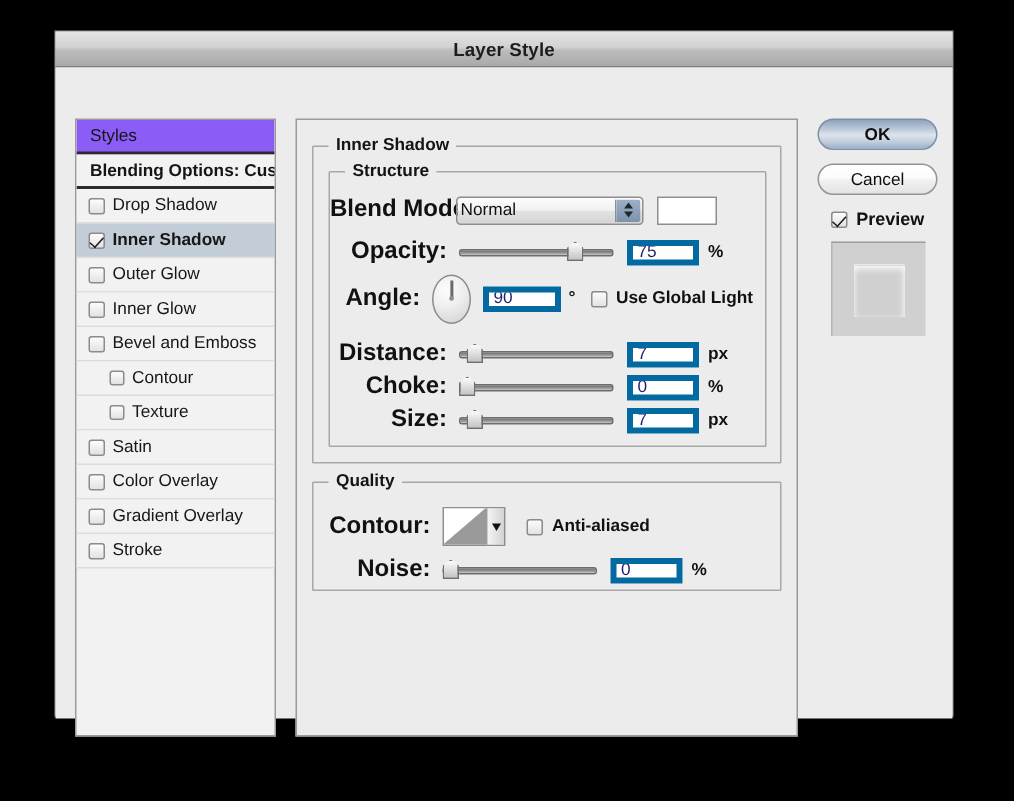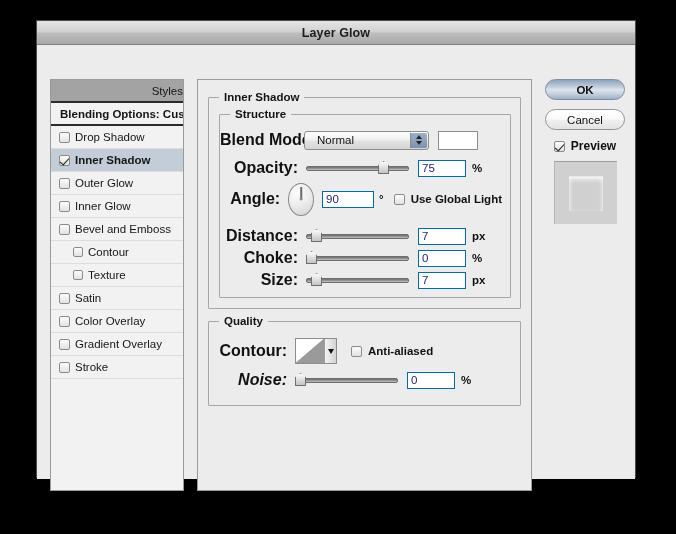--- a/index.html
+++ b/index.html
@@ -56,24 +56,23 @@
     border: 1px solid #9a9a9a;
     box-sizing: border-box;
     overflow: hidden;
   }
   .styles-head {
     height: 23px;
     line-height: 23px;
     padding-left: 9px;
     font-size: 11.5px;
     color: #151515;
-    background: #a3a3a3;
+    background: #8b5cf6;
     border-bottom: 2px solid #2b2b2b;
     box-sizing: border-box;
-    text-align: right;
   }
   .blend-row {
     height: 23px;
     line-height: 23px;
     padding-left: 9px;
     font-size: 11.5px;
     font-weight: bold;
     color: #151515;
     background: #f2f2f2;
     border-bottom: 2px solid #2b2b2b;
@@ -149,21 +148,21 @@
     background: #ececec;
     padding: 0 5px;
     font-size: 11.5px;
     font-weight: bold;
     color: #141414;
     white-space: nowrap;
   }
 
   #grp-inner { left: 10px; top: 17px; width: 313px; height: 212px; }
   #grp-structure { left: 10px; top: 16px; width: 292px; height: 184px; }
-  #grp-quality { left: 10px; top: 241px; width: 313px; height: 85px; padding-left: 20px; }
+  #grp-quality { left: 10px; top: 241px; width: 313px; height: 73px; padding-left: 20px; }
 
   .row {
     position: absolute;
     display: flex;
     align-items: center;
     height: 18px;
   }
   .row-label {
     font-size: 16px;
     color: #111;
@@ -175,21 +174,21 @@
   
   .popup {
     position: relative;
     height: 19px;
     border: 1px solid #8d8d8d;
     border-radius: 3px;
     background: linear-gradient(to bottom, #fdfdfd 0%, #f0f0f0 48%, #e2e2e2 52%, #d5d5d5 100%);
     box-sizing: border-box;
     display: flex;
     align-items: center;
-    padding-left: 12px;
+    padding-left: 2px;
     font-size: 11.5px;
     color: #111;
   }
   .popup-arrows {
     position: absolute;
     right: 1px;
     top: 1px;
     bottom: 1px;
     width: 16px;
     border-radius: 0 2px 2px 0;
@@ -243,21 +242,21 @@
     height: 13px;
     top: 1px;
     background: linear-gradient(to bottom, #fbfbfb, #c4c4c4);
     border: 1px solid #6f6f6f;
     box-sizing: border-box;
     clip-path: polygon(50% 0%, 100% 32%, 100% 100%, 0% 100%, 0% 32%);
   }
 
   .field {
     height: 17px;
-    border: 1px solid #0369a1;
+    border: 4px solid #0369a1;
     background: #ffffff;
     box-sizing: border-box;
     font-size: 11.5px;
     color: #1a1f6e;
     padding: 0 3px;
     line-height: 15px;
     font-family: "Liberation Sans", sans-serif;
   }
   .unit {
     font-size: 11.5px;
@@ -389,21 +388,21 @@
                 inset -3px 0 4px -2px rgba(255,255,255,0.6);
     border-top: 1px solid #e8e8e8;
   }
 </style>
 </head>
 <body>
 
 <div class="dialog">
 
   <div class="titlebar">
-    <span class="titlebar-text">Layer Glow</span>
+    <span class="titlebar-text">Layer Style</span>
   </div>
 
   <div class="body">
 
     <div class="styles-panel">
       <div class="styles-head">Styles</div>
       <div class="blend-row">Blending Options: Custom</div>
 
       <div class="style-row">
         <span class="cb"></span>
@@ -545,21 +544,21 @@
             <div class="ramp"></div>
             <div class="arrowbox">
                 <span class="tri"></span>
               </div>
           </div>
           <span class="cb" style="margin-left:14px;"></span>
           <span class="cb-label">Anti-aliased</span>
         </div>
 
         <div class="row" style="left:0px; top:49px; width:300px;">
-          <span class="row-label" style="width:78px;font-style:italic;">Noise:</span>
+          <span class="row-label" style="width:78px;">Noise:</span>
           <div class="slider" style="width:103px; margin-left:8px;">
             <div class="track"></div>
             <div class="thumb" style="left:0px;"></div>
           </div>
           <input class="field" style="width: 48px; margin-left: 9px;" value="0">
           <span class="unit">%</span>
         </div>
       </div>
     </div>
 

